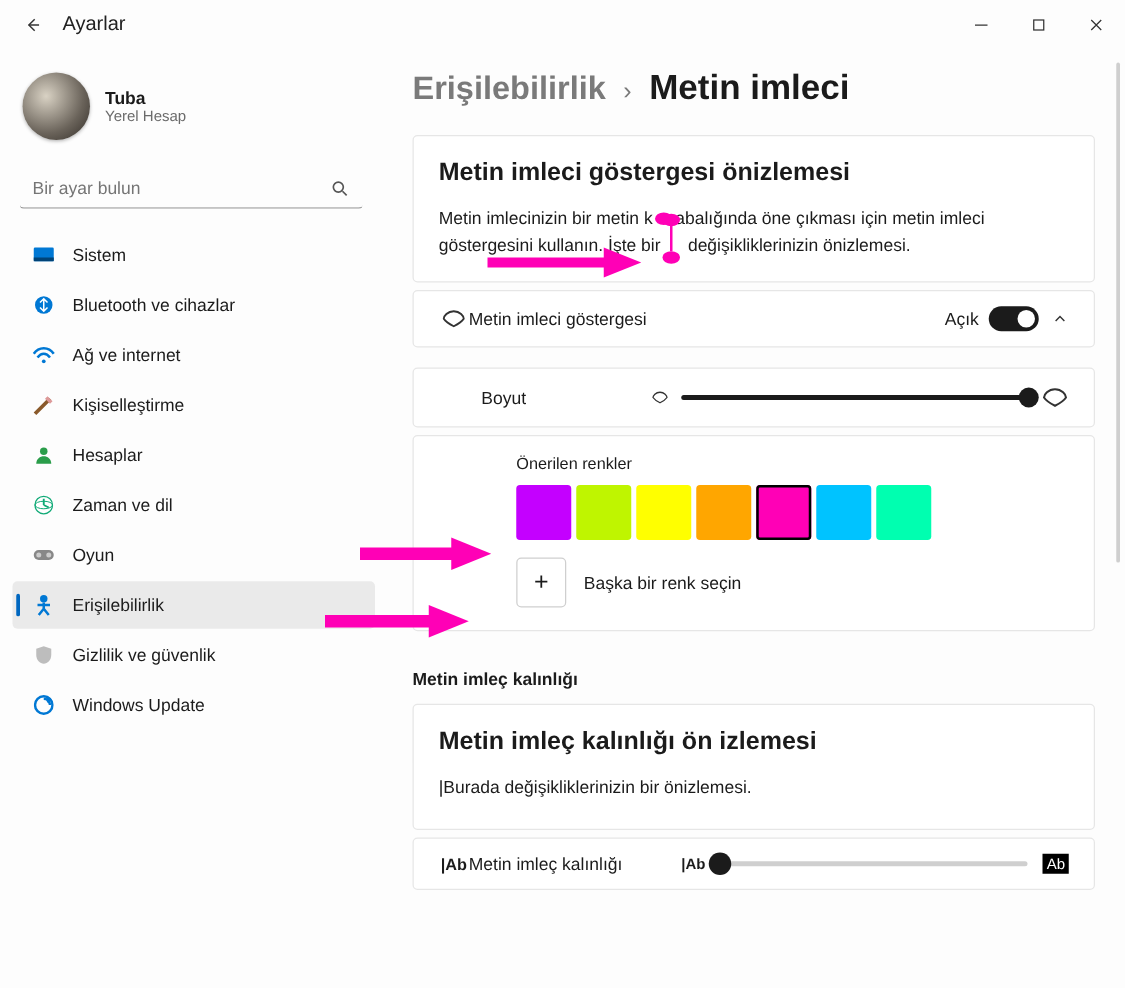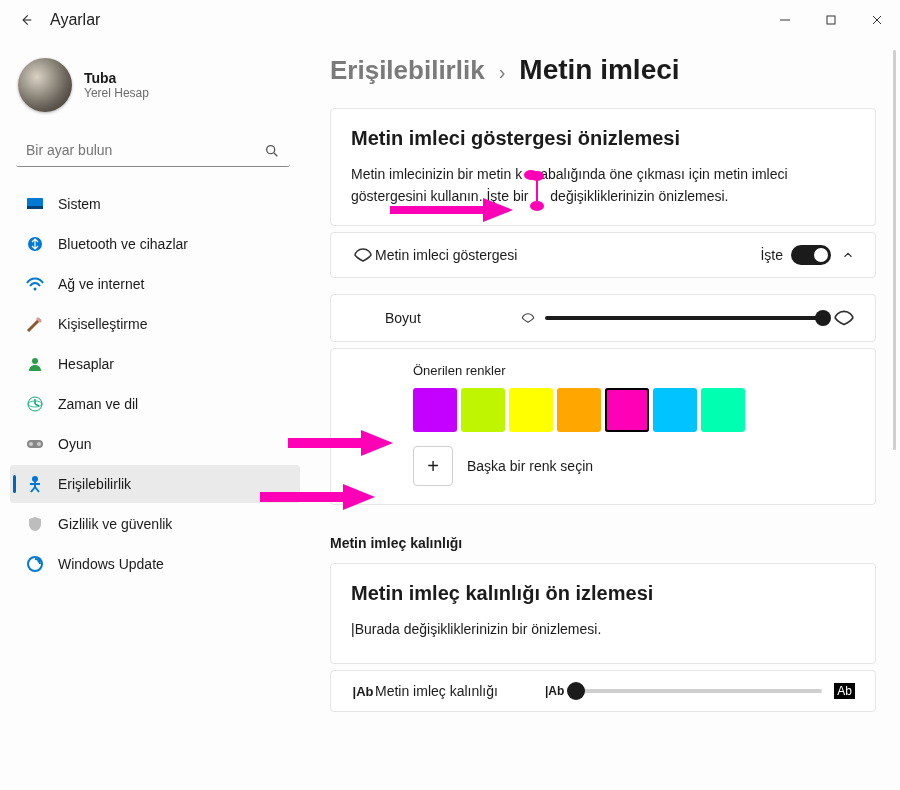--- a/index.html
+++ b/index.html
@@ -245,21 +245,21 @@
       </div>
     </div>
 
     <div class="row">
       <div class="row-ico">
         <svg width="20" height="16" viewBox="0 0 20 16">
             <path d="M10 2c5 0 8 4 8 6-2 3-8 6-8 6S4 11 2 8c0-2 3-6 8-6z" class="shape-outline"></path>
           </svg>
       </div>
       <div class="row-label">Metin imleci göstergesi</div>
-      <span class="toggle-label">İşte</span>
+      <span class="toggle-label">Açık</span>
       <div class="toggle"></div>
       <svg class="chev" viewBox="0 0 24 24">
           <path d="M6 15l6-6 6 6" fill="none" stroke="#333" stroke-width="2"></path>
         </svg>
     </div>
 
     <div class="sub-row">
       <div class="row-label" style="flex:0 0 120px">Boyut</div>
       <div class="slider-wrap">
         <svg class="shape-sm" viewBox="0 0 20 16">

